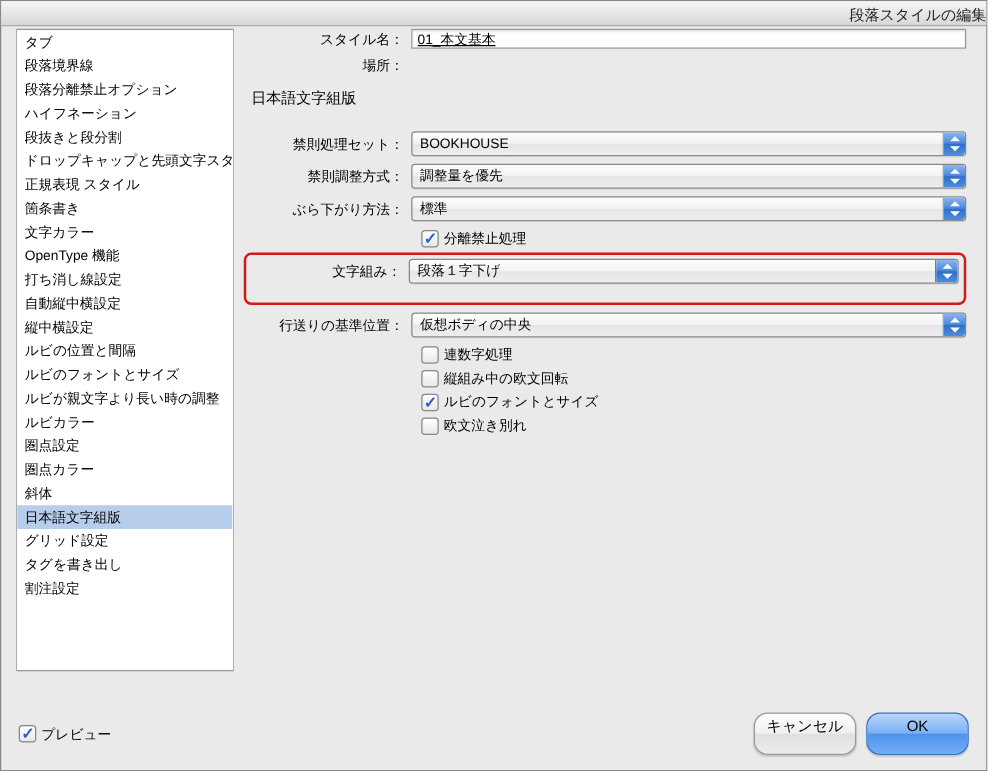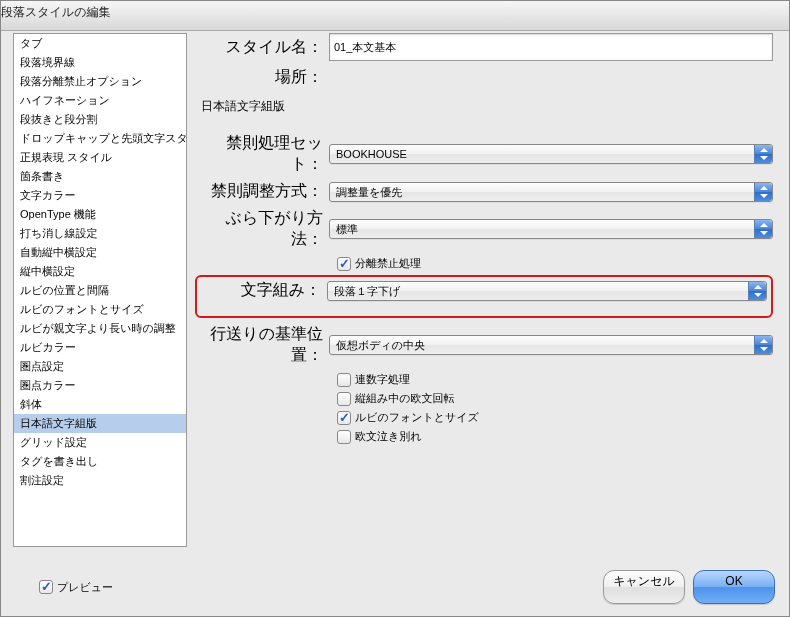--- a/index.html
+++ b/index.html
@@ -13,24 +13,24 @@
 }
 .dialog {
   width: 790px;
   height: 617px;
   border: 1px solid #888;
   background: #eaeaea;
   display: flex;
   flex-direction: column;
 }
 .titlebar {
-  height: 30px;
+  height: 20px;
   background: linear-gradient(to bottom, #f6f6f6, #d8d8d8);
   border-bottom: 1px solid #aaa;
-  text-align: left;
+  text-align: right;
   line-height: 22px;
   font-size: 12px;
   color: #222;
 }
 .body {
   flex: 1;
   display: flex;
   padding: 2px 12px 0 12px;
   gap: 12px;
 }
@@ -57,31 +57,32 @@
 }
 .row {
   display: flex;
   align-items: center;
   margin-bottom: 6px;
 }
 .row-label {
   width: 130px;
   text-align: right;
   padding-right: 6px;
-  font-size: 16px;
+  font-size: 11px;
   color: #000;
 }
 .text-input {
   flex: 1;
-  height: 28px;
+  height: 16px;
   border: 1px solid #999;
   background: #fff;
   padding: 2px 4px;
   font-size: 11px;
   box-shadow: inset 0 1px 2px rgba(0,0,0,0.15);
+  text-decoration: underline;
 }
 .section-title {
   font-size: 12px;
   color: #000;
   margin: 10px 0 18px 2px;
   font-weight: normal;
 }
 .select-wrap {
   flex: 1;
   position: relative;
@@ -179,21 +180,20 @@
 }
 .btn.primary {
   border-color: #3e6fbf;
   background: linear-gradient(to bottom, #b9d7fb 0%, #7ab1f3 48%, #4e93eb 52%, #72aef5 100%);
   color: #000;
 }
 .preview-chk {
   display: flex;
   align-items: center;
   gap: 4px;
-  margin-left: 24px;
 }
 </style>
 </head>
 <body>
 
 <div class="dialog">
   <div class="titlebar">段落スタイルの編集</div>
 
   <div class="body">
 

